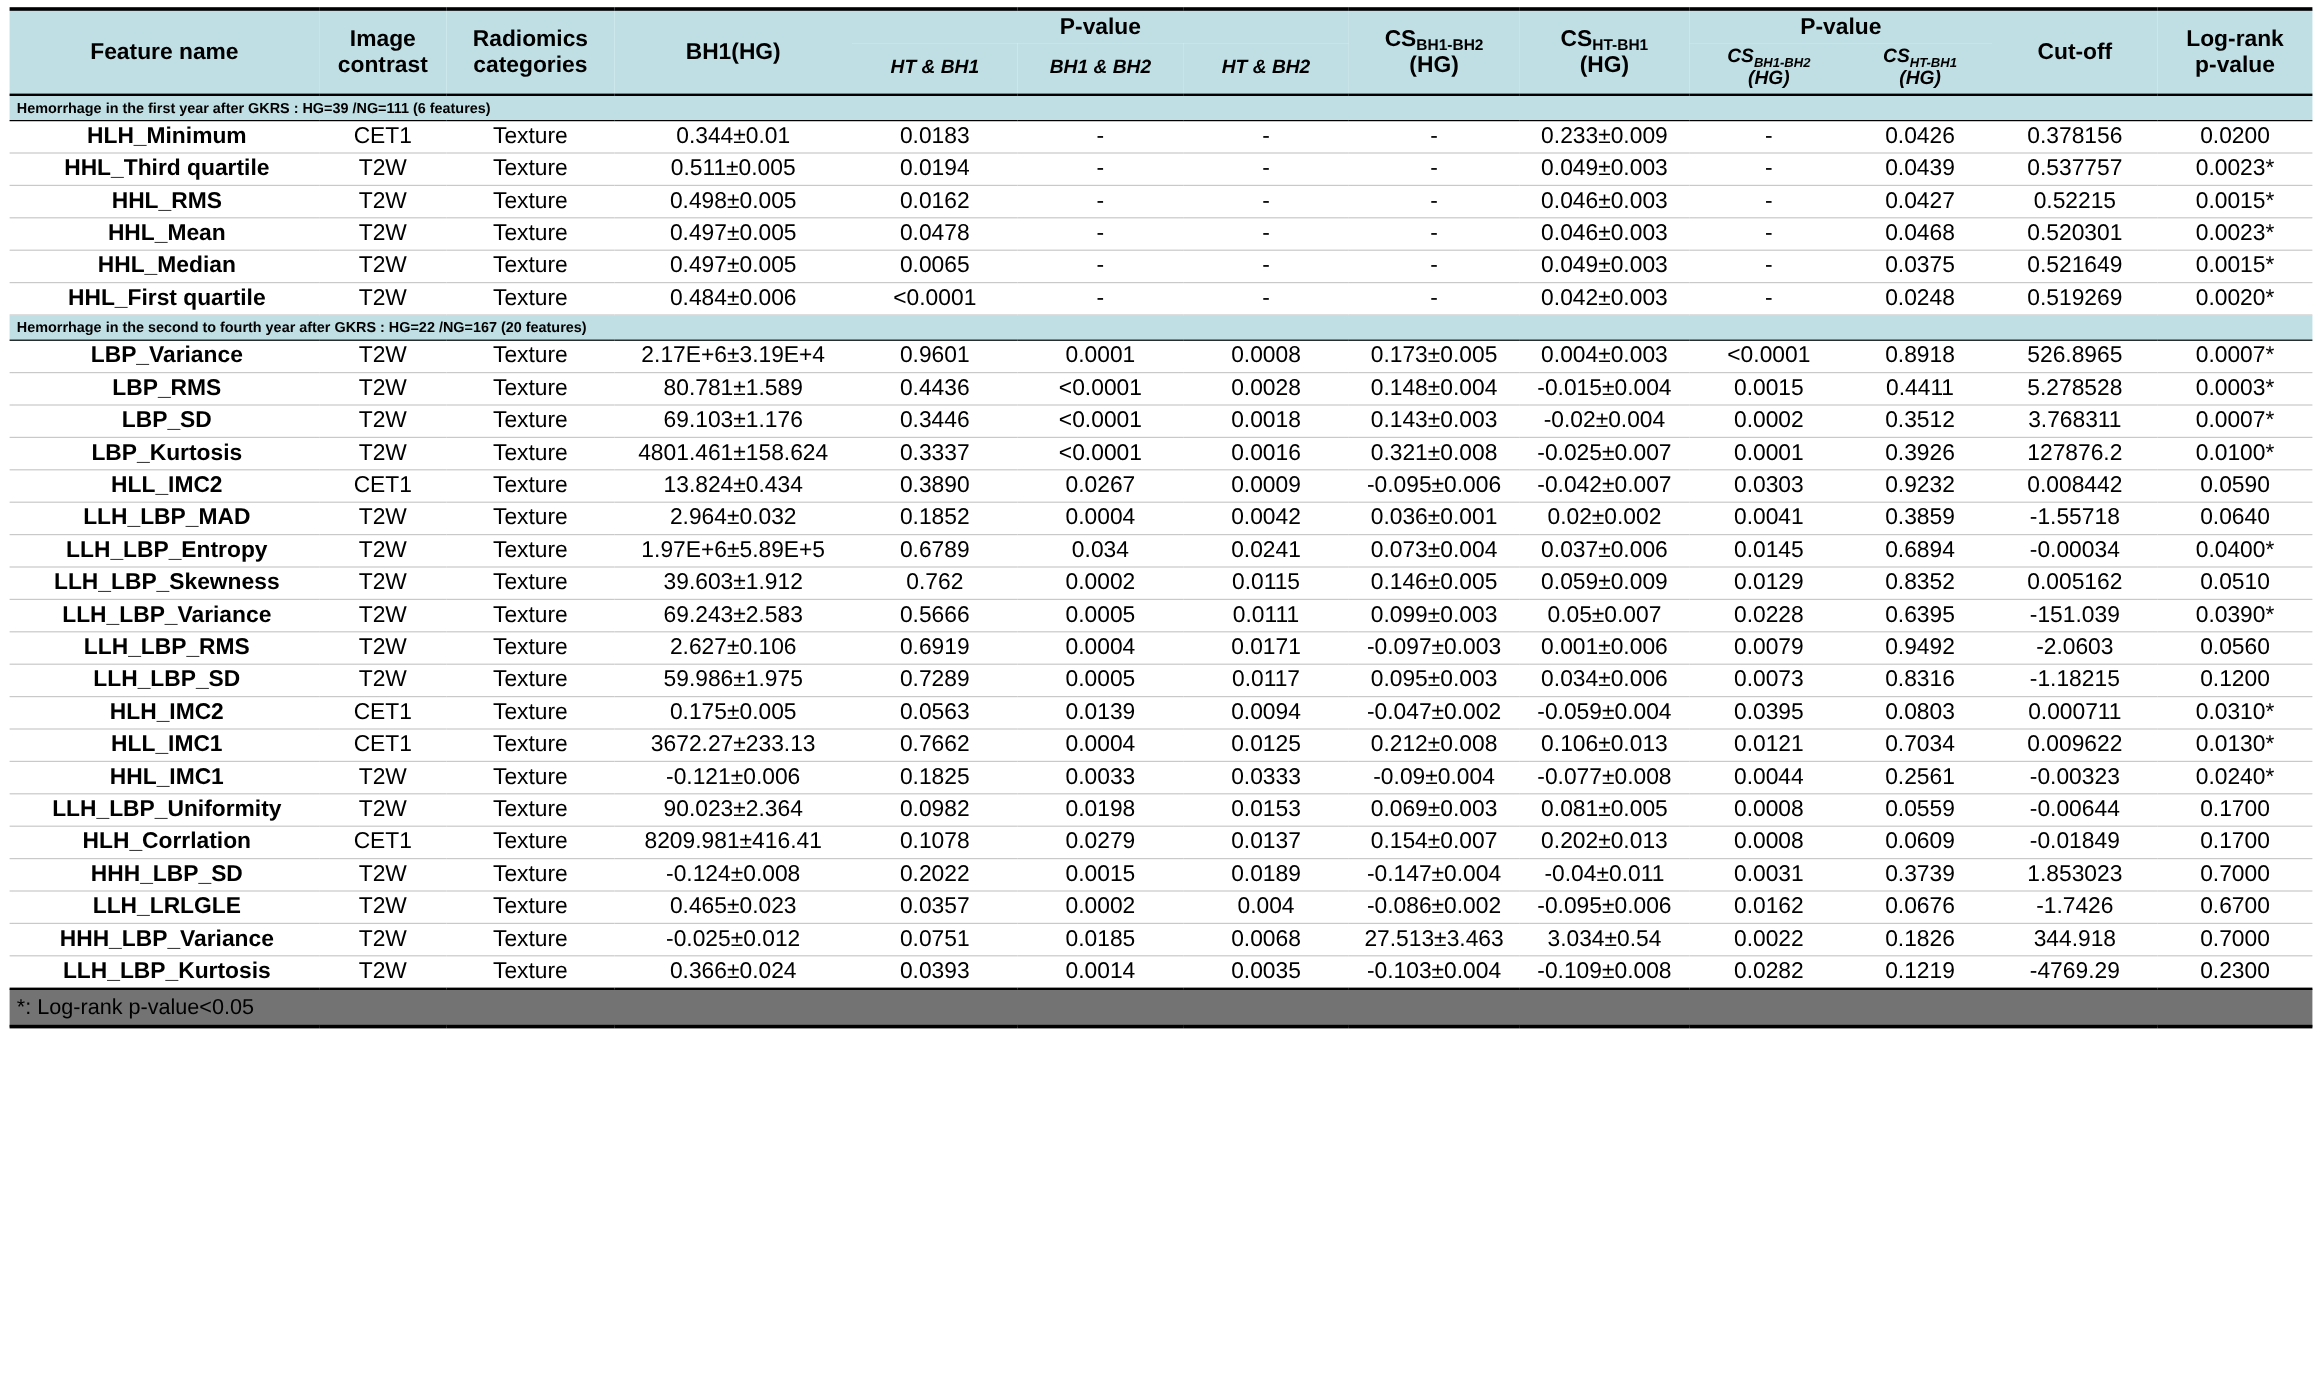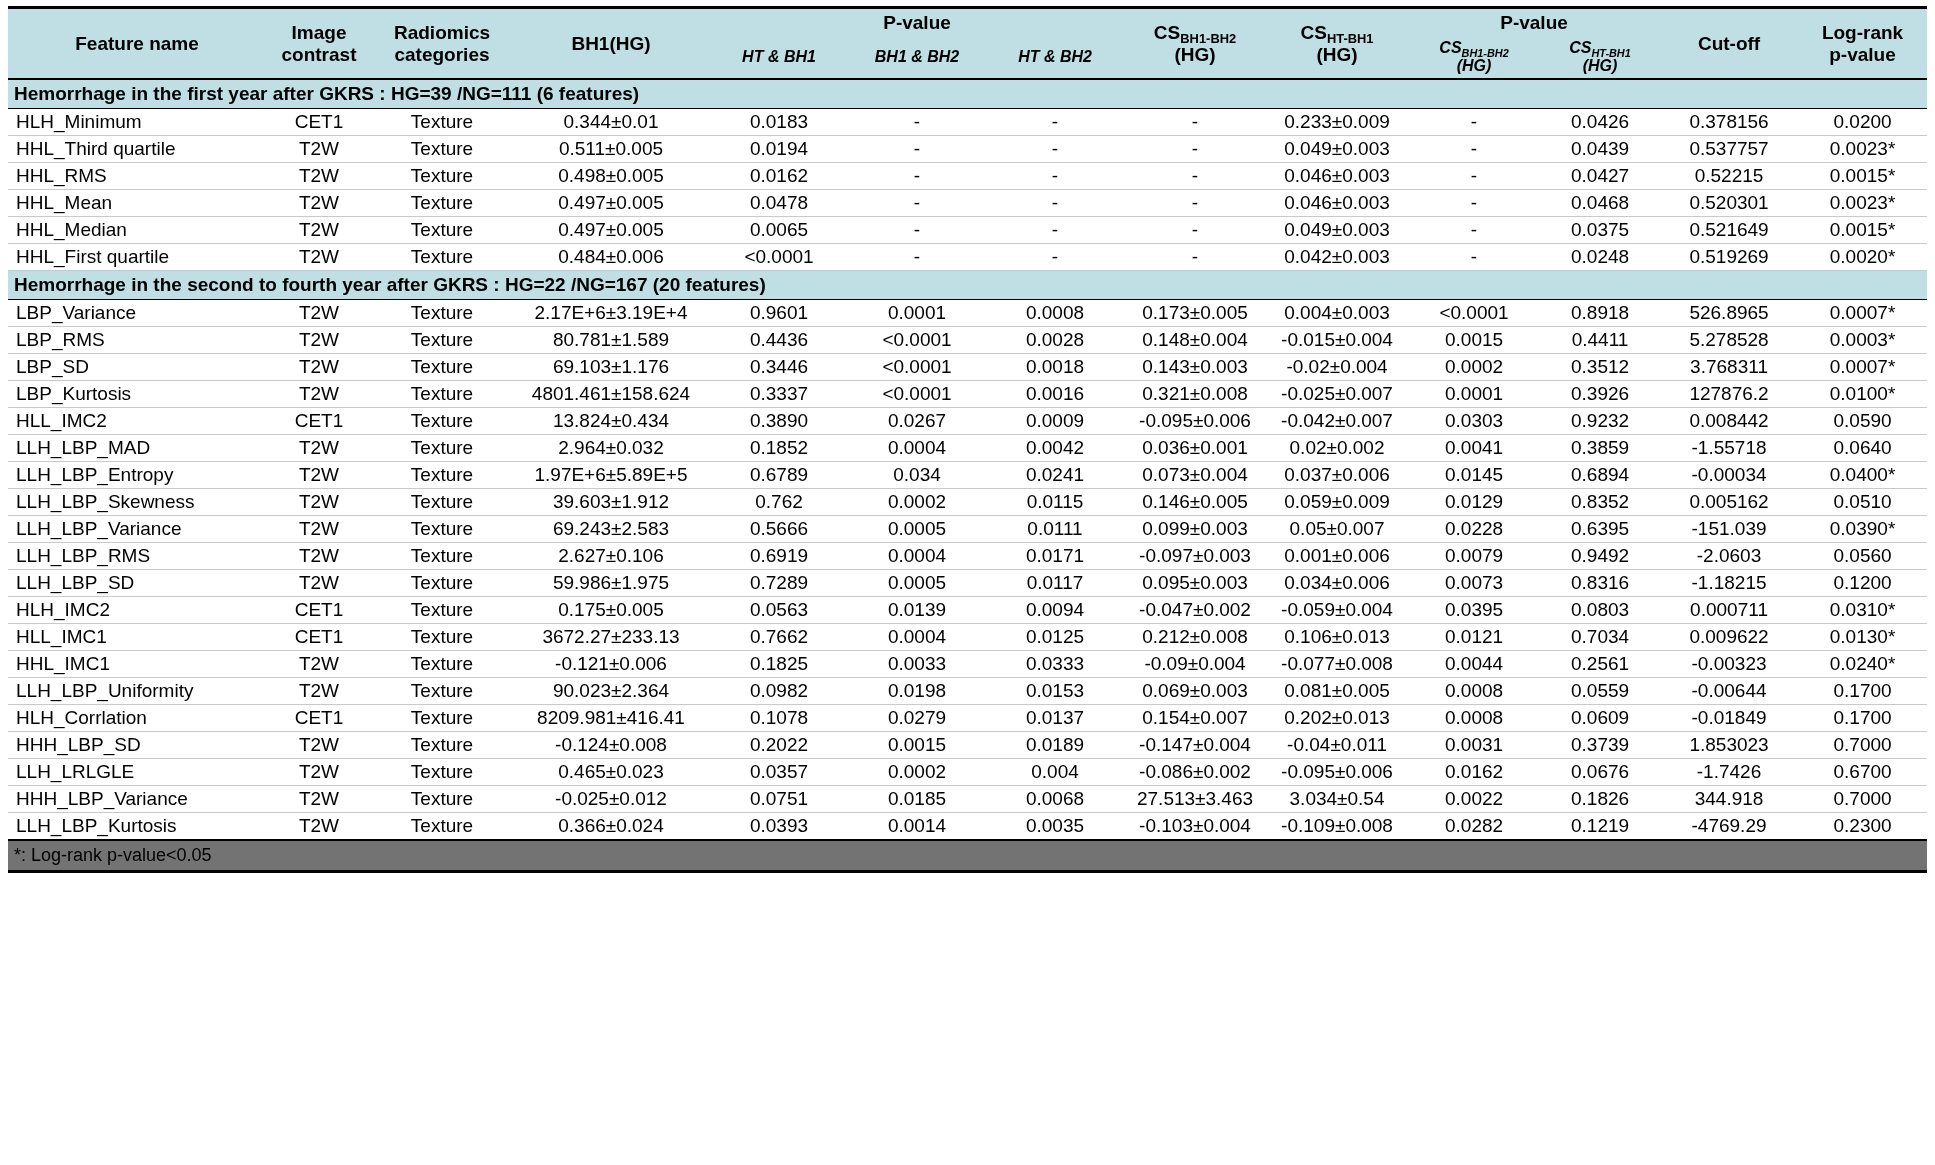--- a/index.html
+++ b/index.html
@@ -60,33 +60,33 @@
   thead tr.head-row-1 th.spanner {
     border-bottom: 2px solid #000;
   }
   .sectionrow td {
     background: #bfdfe5;
     font-weight: bold;
     text-align: left;
     padding: 3px 6px;
     border-top: 1px solid #000;
     border-bottom: 1px solid #000;
-    font-size: 19px;
+    font-size: 12px;
   }
   tbody td {
     padding: 2px 4px;
     text-align: center;
     vertical-align: middle;
     border-bottom: 1px solid #c9c9c9;
     white-space: nowrap;
     font-size: 19px;
   }
   tbody td.feat {
-    text-align: left;
-    font-weight: normal;
+    text-align: center;
+    font-weight: bold;
     padding-left: 8px;
   }
   tbody tr:last-child td { border-bottom: none; }
   .footer-row td {
     background: #737373;
     text-align: left;
     font-weight: normal;
     padding: 4px 6px;
     border-top: 2px solid #000;
     border-bottom: 3px solid #000;

